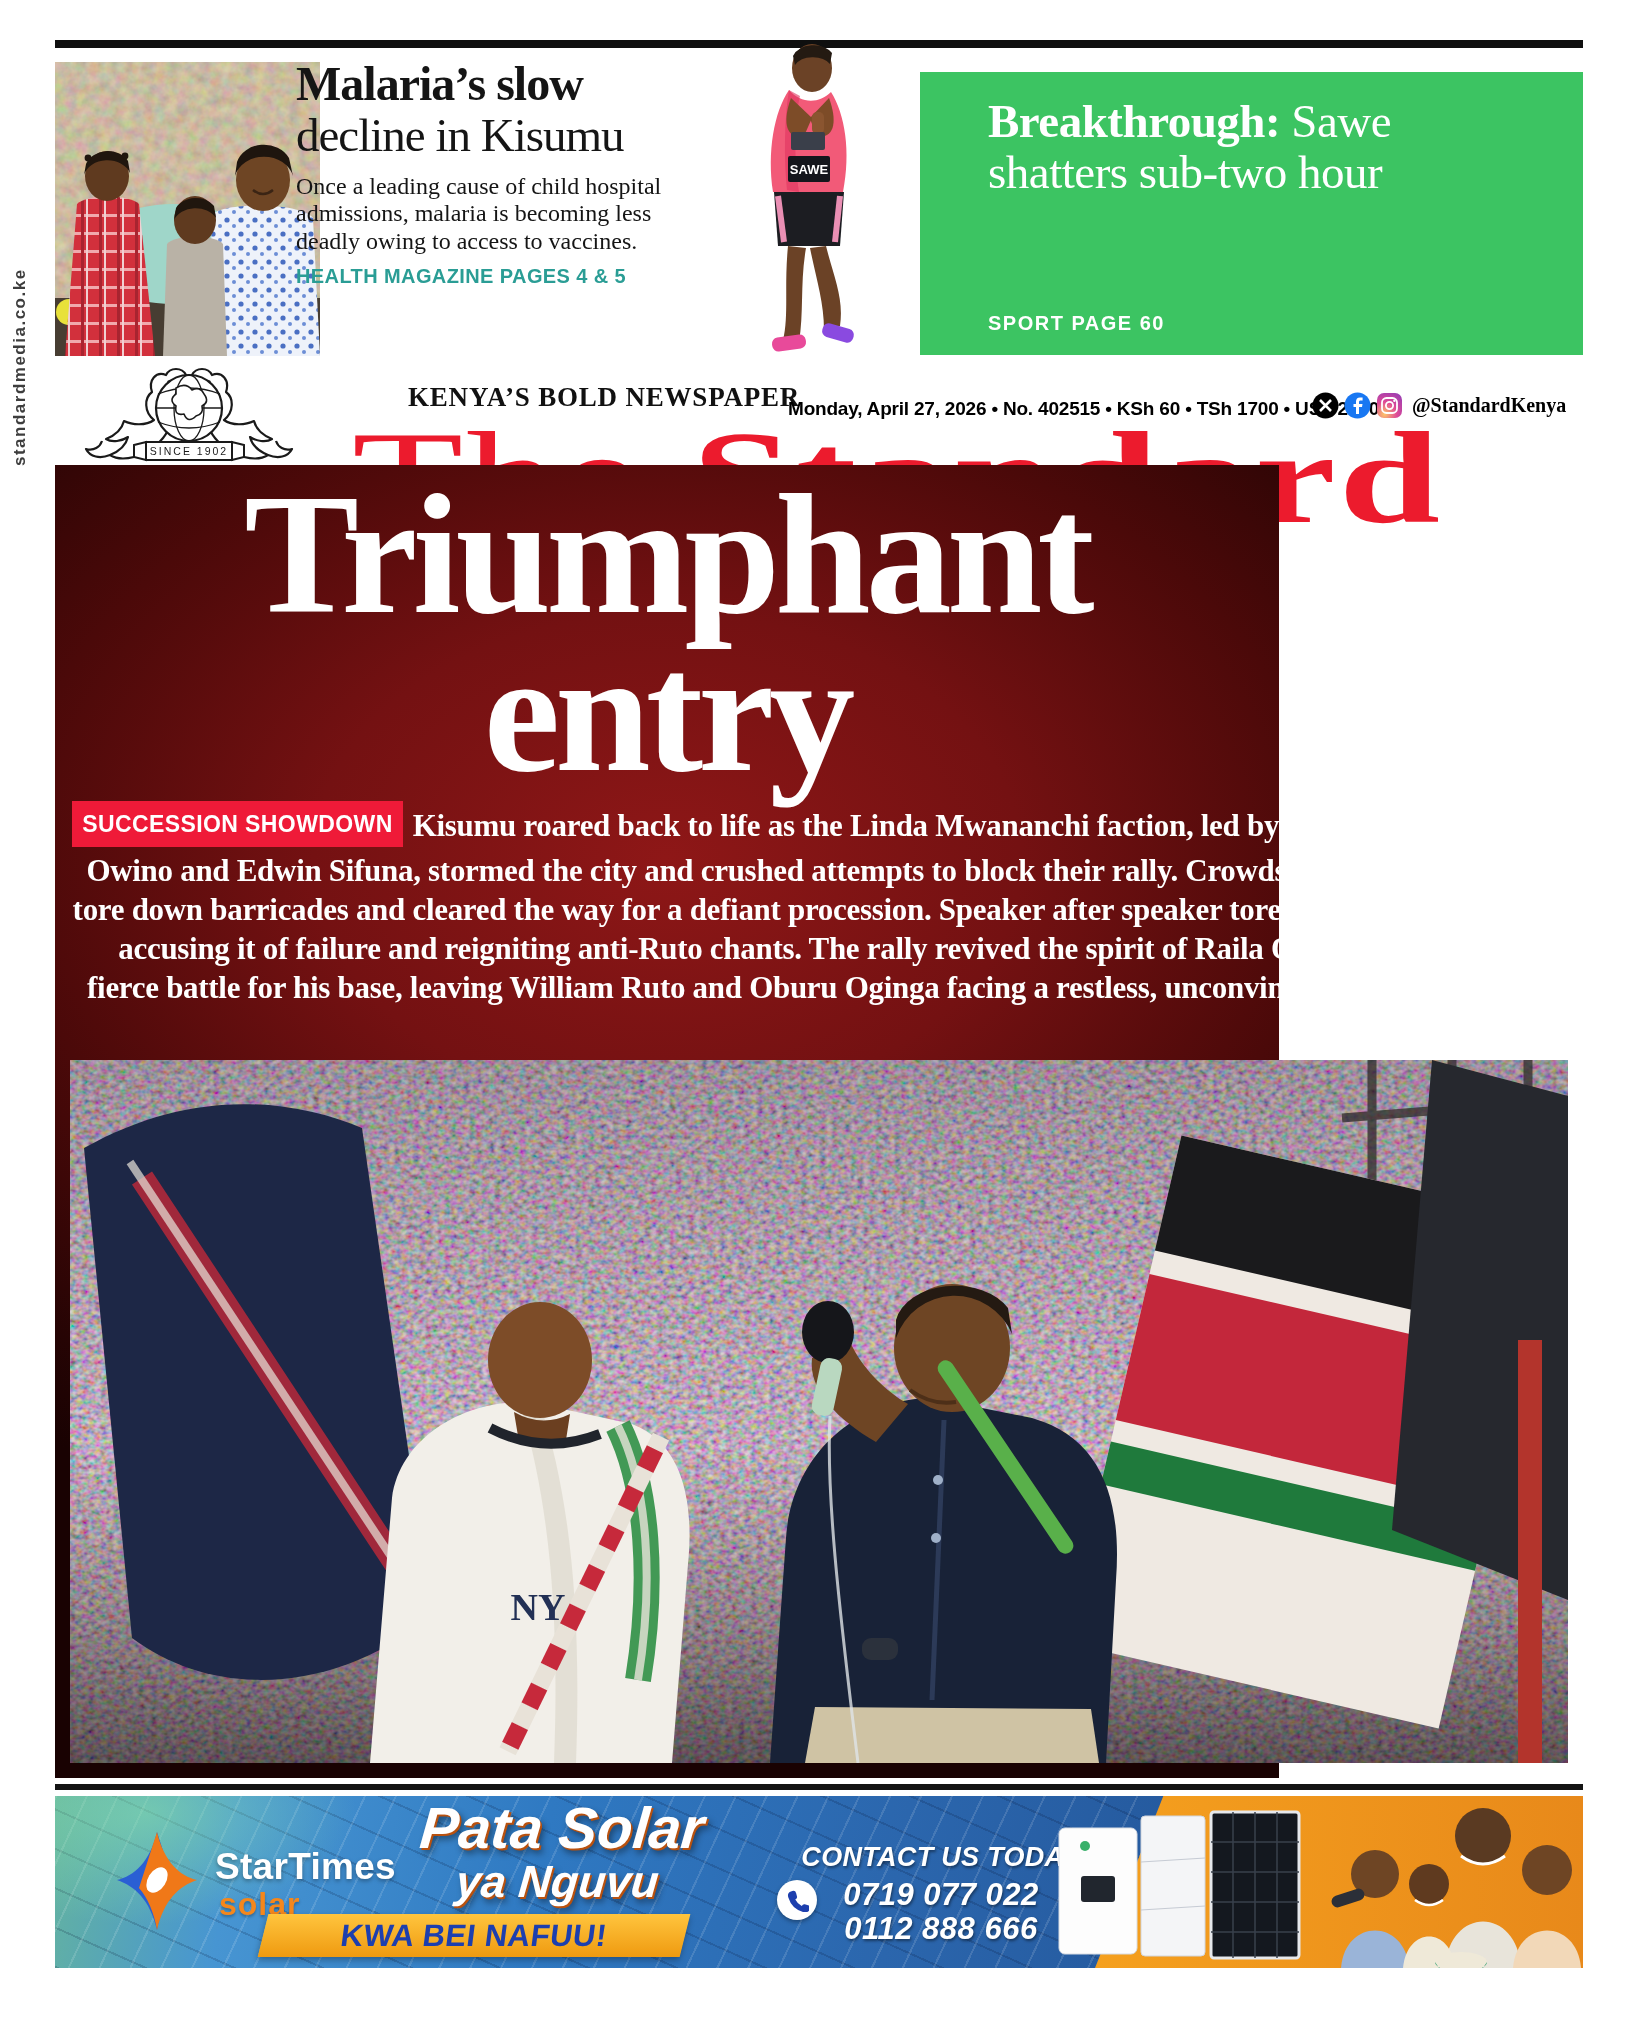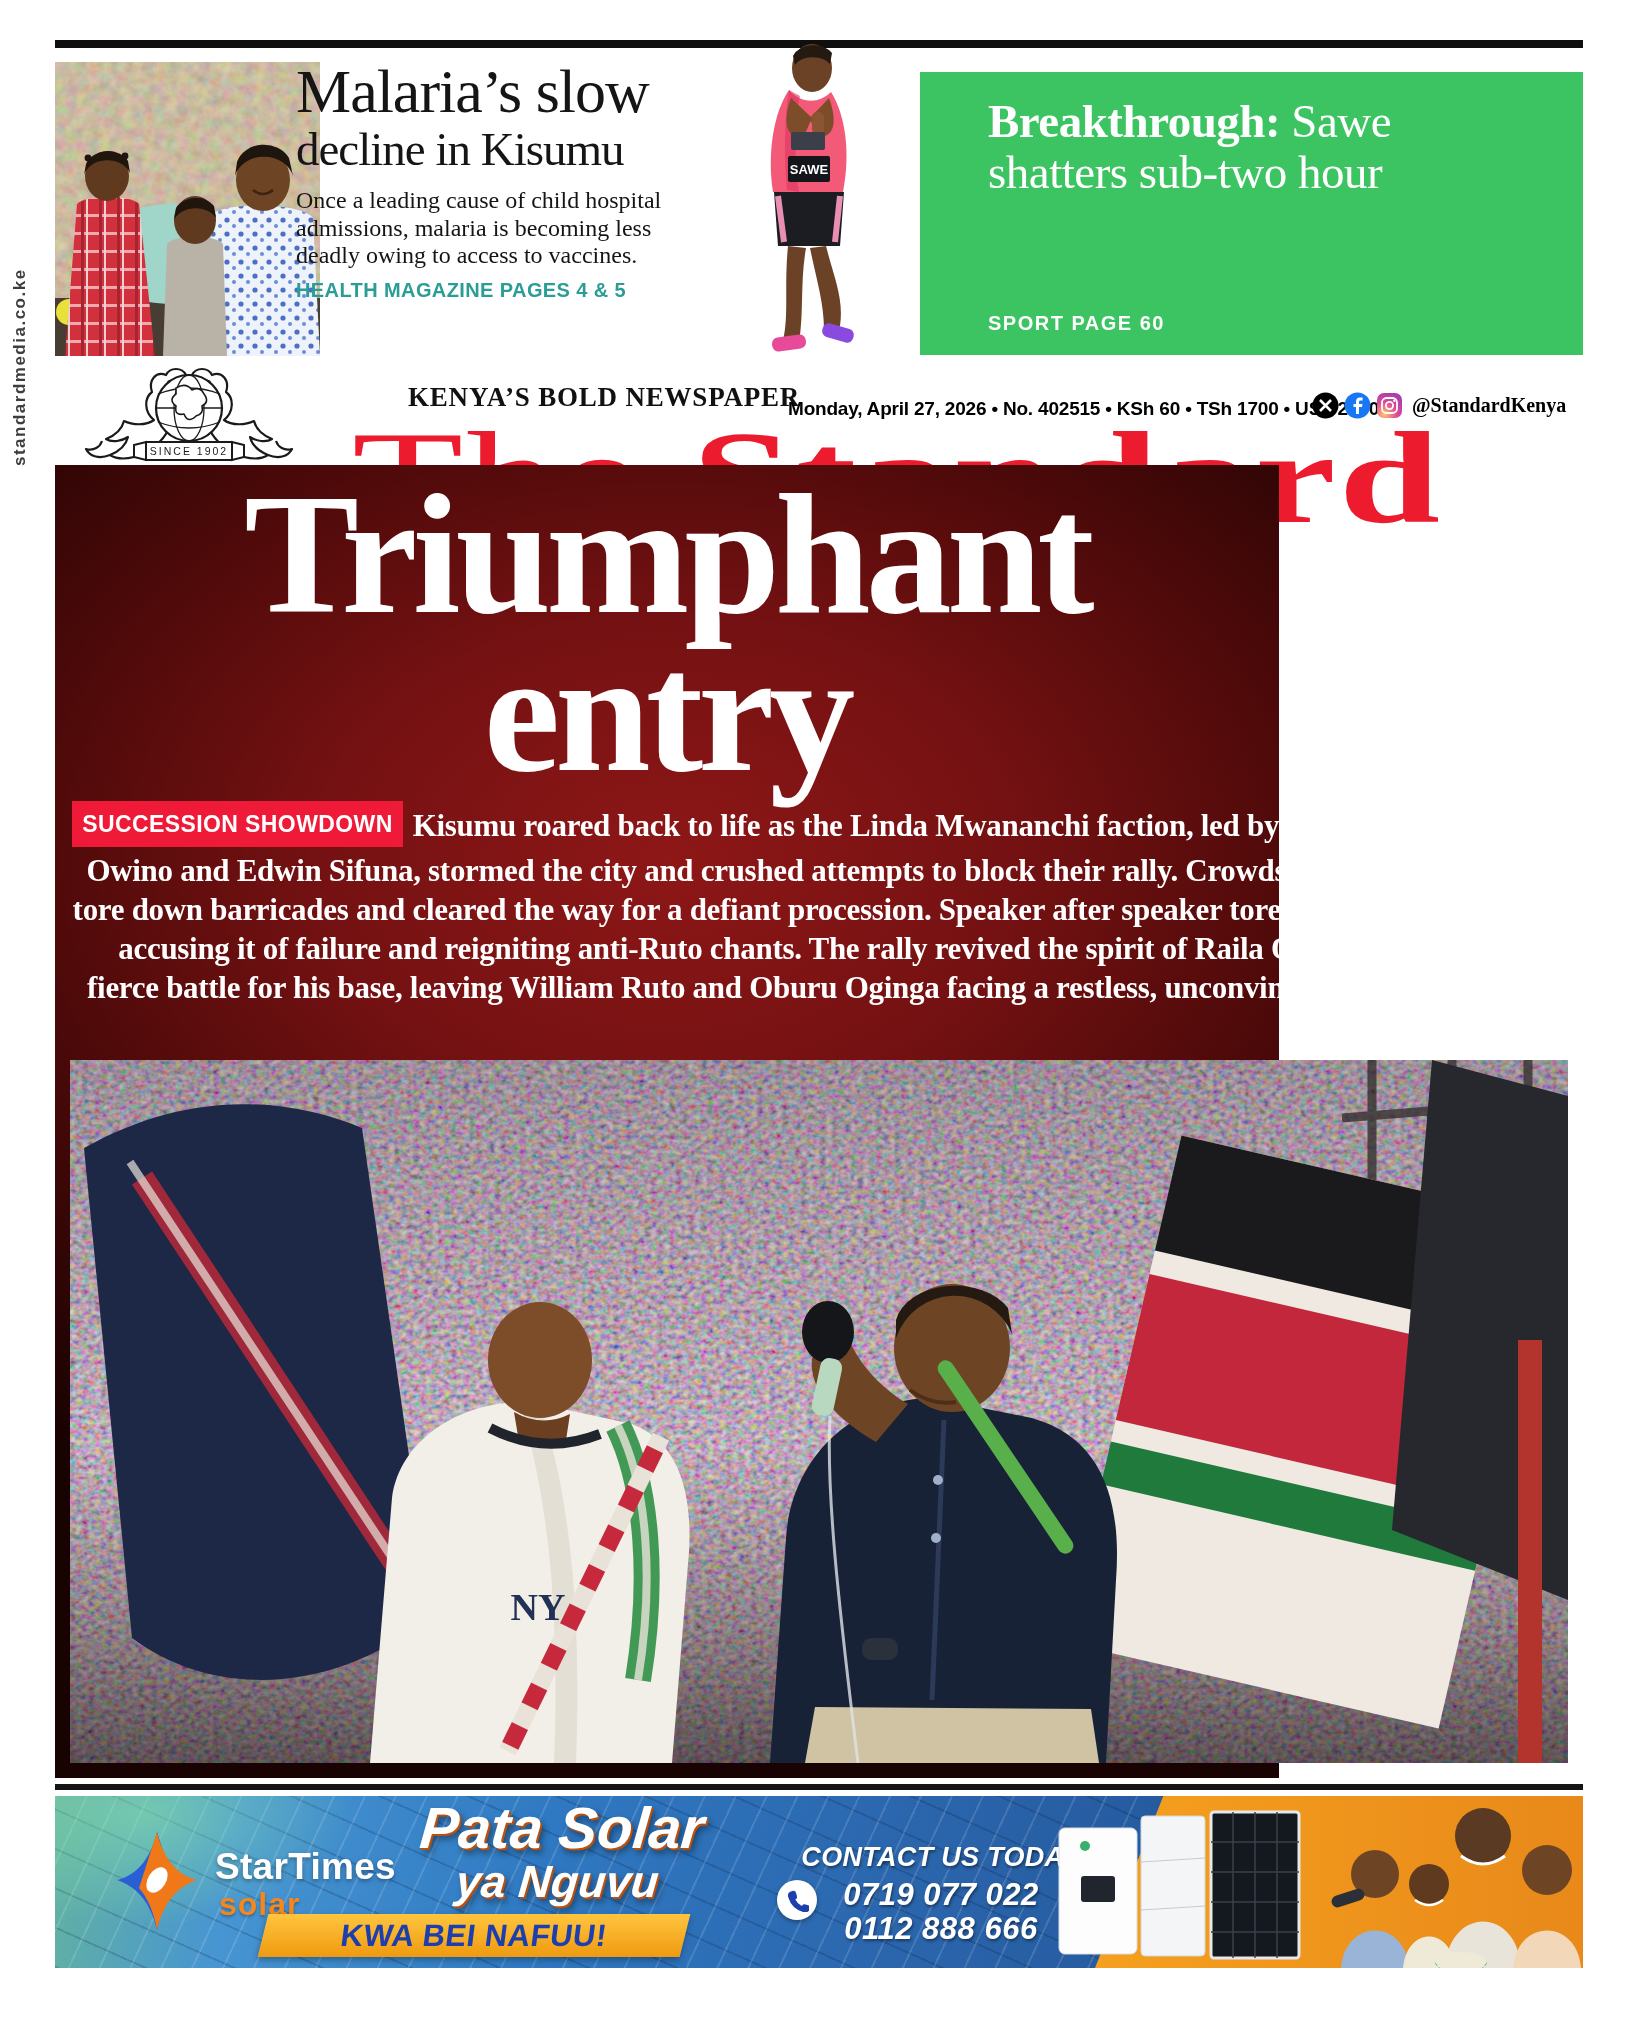--- a/index.html
+++ b/index.html
@@ -6,21 +6,21 @@
   html,body { background:#ffffff; }
   .page {
     position: relative; width: 1638px; height: 2021px; background: #fff;
     font-family: "Liberation Serif", "DejaVu Serif", serif; overflow: hidden;
   }
   .top-rule { position:absolute; left:55px; top:40px; width:1528px; height:8px; background:#0f0f0f; }
 
   
   .health-photo { position:absolute; left:55px; top:62px; width:265px; height:294px; }
   .health-story { position:absolute; left:296px; top:60px; width:430px; color:#151515; }
-  .h-bold  { font-size:62px; font-weight:normal; line-height:1.02; letter-spacing:-1px; }
+  .h-bold  { font-size:48px; font-weight:bold; line-height:1.02; letter-spacing:-1px; }
   .h-light { font-size:47px; font-weight:normal; line-height:1.02; letter-spacing:-1px; margin-top:3px; }
   .h-summary { font-size:24px; line-height:1.14; margin-top:13px; width:400px; }
   .h-tag { font-family:"Liberation Sans", sans-serif; font-weight:bold; font-size:20px;
            color:#2a9d95; letter-spacing:.4px; margin-top:10px; }
 
   
   .sport-box { position:absolute; left:920px; top:72px; width:663px; height:283px;
                background:#3cc462; color:#fff; padding:24px 20px 0 68px; }
   .s-line { font-size:47px; line-height:1.09; font-weight:normal; letter-spacing:-0.5px; }
   .s-bold { font-weight:bold; }

